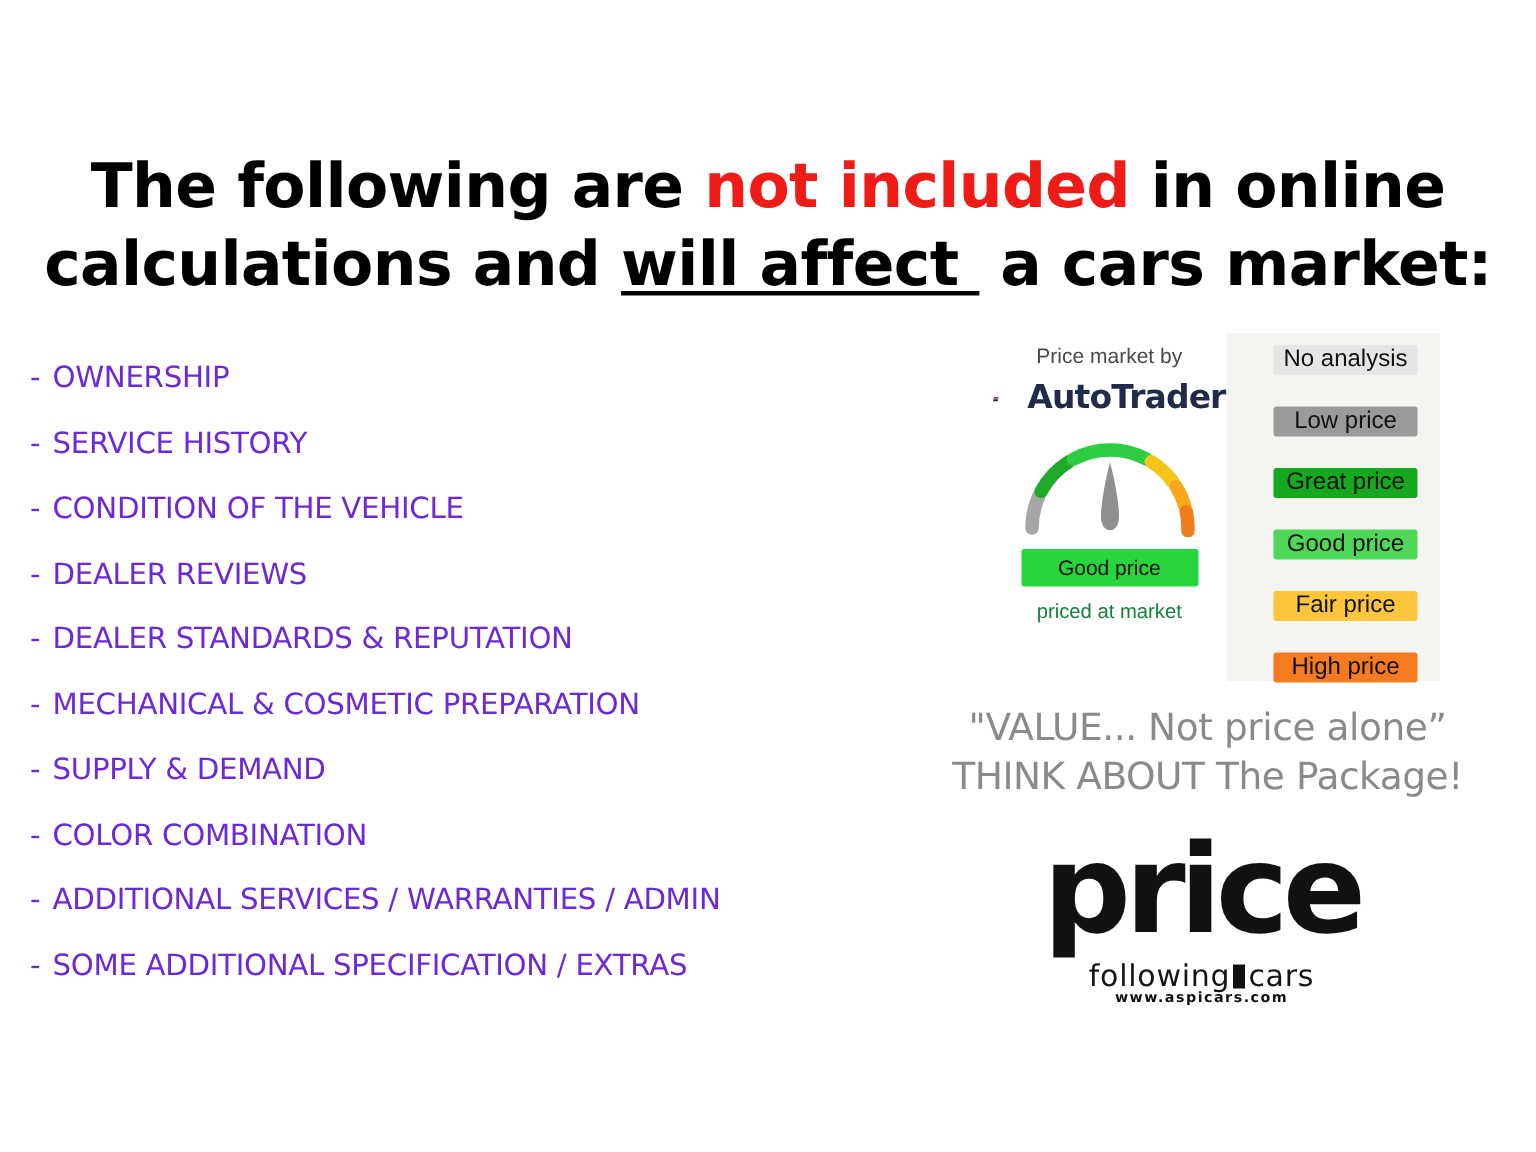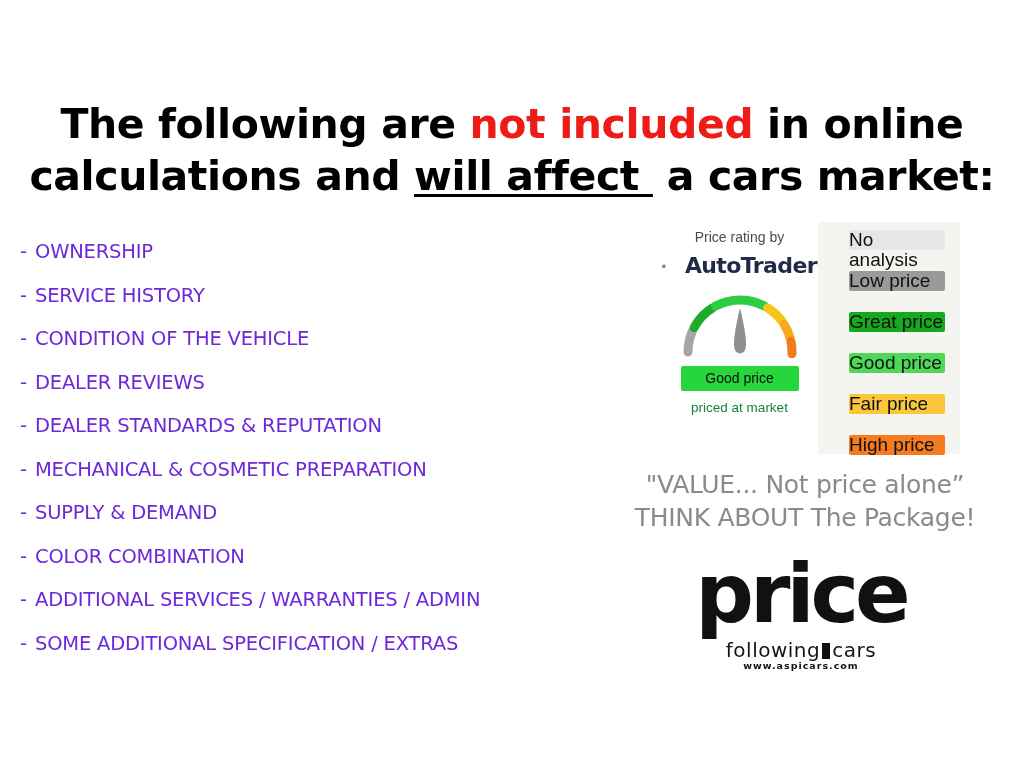--- a/index.html
+++ b/index.html
@@ -131,23 +131,23 @@
     width: 142px;
     height: 232px;
     background: #f4f4f1;
   }
   .legend-badge {
     position: absolute;
     left: 31px;
     width: 96px;
     height: 20px;
     line-height: 20px;
-    text-align: left;
-    font-family: "Liberation Sans", sans-serif;
-    font-size: 19px;
+    text-align: center;
+    font-family: "Liberation Sans", sans-serif;
+    font-size: 16px;
     color: #111111;
     border-radius: 2px;
   }
 
   
   #quote-block {
     position: absolute;
     left: 590px;
     top: 468px;
     width: 430px;
@@ -233,21 +233,21 @@
     <div class="bullet-row"><span class="bullet-dash">-</span><span>SUPPLY &amp; DEMAND</span></div>
     <div class="bullet-row"><span class="bullet-dash">-</span><span>COLOR COMBINATION</span></div>
     <div class="bullet-row"><span class="bullet-dash">-</span><span>ADDITIONAL SERVICES / WARRANTIES / ADMIN</span></div>
     <div class="bullet-row"><span class="bullet-dash">-</span><span>SOME ADDITIONAL SPECIFICATION / EXTRAS</span></div>
   </div>
 
   <div id="rating-card">
 
     <div id="rating-left">
 
-      <div id="price-rating-by">Price rating by</div>
+      <div id="price-rating-by">Price market by</div>
 
       <div id="autotrader-logo">
         <svg width="20" height="18" viewBox="0 0 20 18">
           <path d="M4 2 L20 2 L17 6.2 L1 6.2 Z" fill="#e02b2b"></path>
           <path d="M3 7.4 L19 7.4 L16 11.6 L0 11.6 Z" fill="#1f2b48"></path>
           <path d="M2 12.8 L18 12.8 L15 17 L-1 17 Z" fill="#1f2b48"></path>
         </svg>
         <span id="autotrader-wordmark">AutoTrader</span>
       </div>
 

